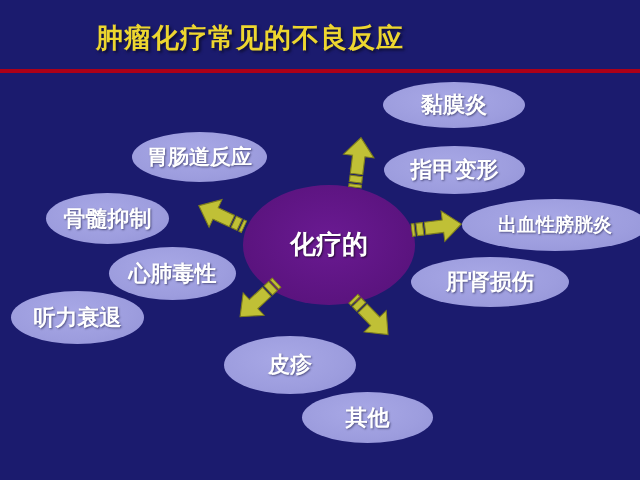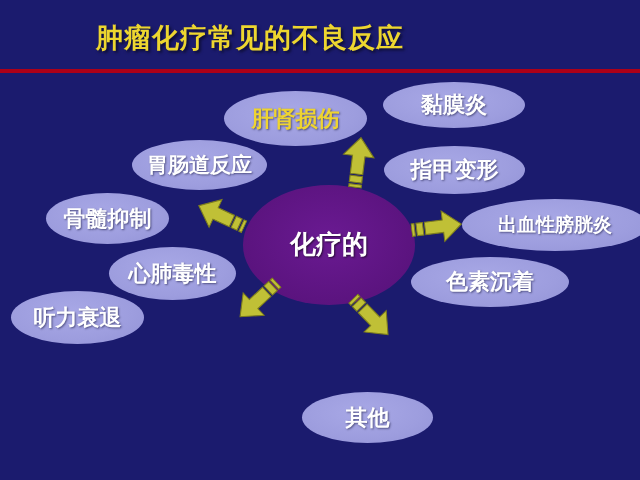--- a/index.html
+++ b/index.html
@@ -63,30 +63,30 @@
 
 <div id="slide">
 
   <div class="slide-title">肿瘤化疗常见的不良反应</div>
   <div class="divider"></div>
 
   <div class="center-node">
     <span>化疗的</span>
   </div>
 
-  <div class="node yellow-label" style="left:224px;top:91px;width:143px;height:55px;">肝肾损伤</div>
   <div class="node" style="left:383px;top:82px;width:142px;height:46px;">黏膜炎</div>
   <div class="node" style="left:384px;top:146px;width:141px;height:48px;">指甲变形</div>
   <div class="node small-label" style="left:462px;top:199px;width:186px;height:52px;">出血性膀胱炎</div>
-  <div class="node" style="left:411px;top:257px;width:158px;height:50px;">色素沉着</div>
+  <div class="node" style="left:411px;top:257px;width:158px;height:50px;">肝肾损伤</div>
   <div class="node" style="left:302px;top:392px;width:131px;height:51px;text-align:center;">其他</div>
+  <div class="node" style="left:224px;top:336px;width:132px;height:58px;">皮疹</div>
   <div class="node" style="left:11px;top:291px;width:133px;height:53px;">听力衰退</div>
   <div class="node" style="left:109px;top:247px;width:127px;height:53px;">心肺毒性</div>
   <div class="node" style="left:46px;top:193px;width:123px;height:51px;">骨髓抑制</div>
-  <div class="node gi-label" style="left:132px;top:140px;width:135px;height:50px;">胃肠道反应</div>
+  <div class="node gi-label" style="left:132px;top:132px;width:135px;height:50px;">胃肠道反应</div>
 
   <div class="arrow" style="left:332px;top:145px;transform:rotate(277deg);">
     <svg viewBox="0 0 104 60" preserveAspectRatio="none">
       <rect x="1" y="19" width="6" height="22"></rect>
       <rect x="11" y="19" width="13" height="22"></rect>
       <path d="M28 19 L64 19 L64 3 L101 30 L64 57 L64 41 L28 41 Z"></path>
     </svg>
   </div>
   <div class="arrow" style="left:195px;top:199px;transform:rotate(205deg);">
     <svg viewBox="0 0 104 60" preserveAspectRatio="none">

